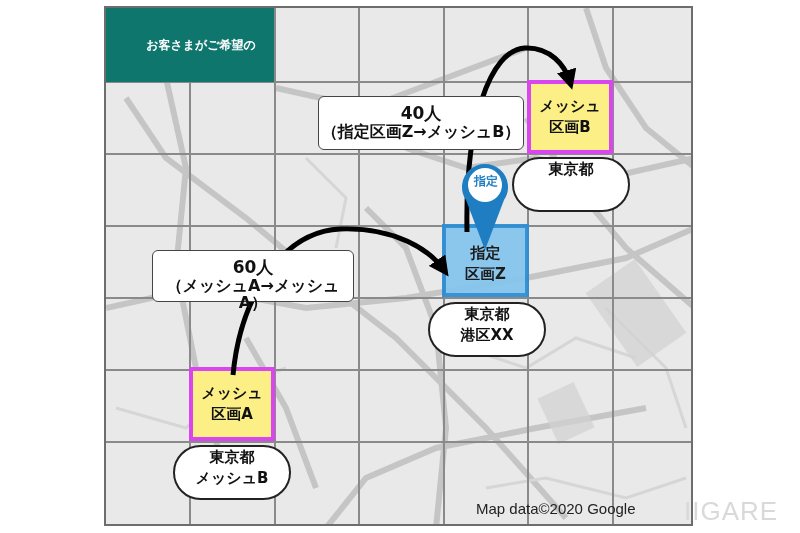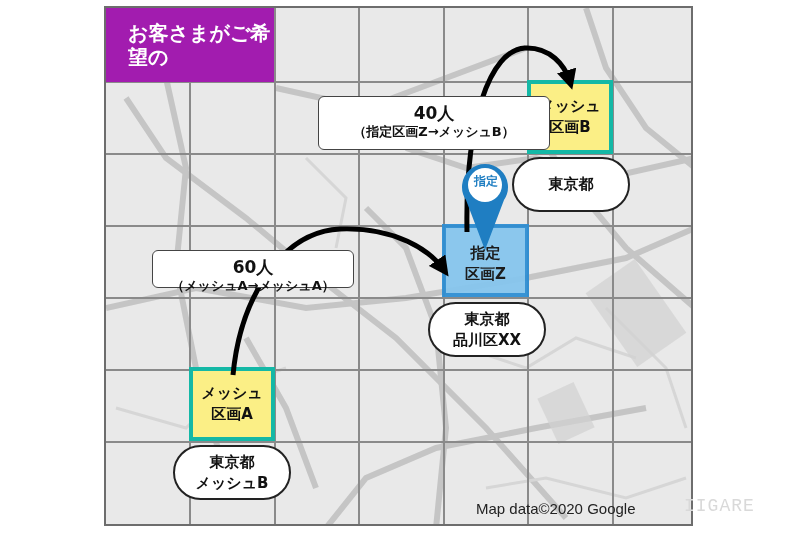--- a/index.html
+++ b/index.html
@@ -4,47 +4,47 @@
 <style>
   html, body { margin:0; padding:0; background:#ffffff; }
   body { width:800px; height:533px; position:relative; overflow:hidden; font-family:"DejaVu Sans", sans-serif; }
   .map {
     position:absolute; left:104px; top:6px; width:589px; height:520px;
     background:#e9e9e9; border:2px solid #6d6d6d; box-sizing:border-box; overflow:hidden;
   }
   .map svg.bg { position:absolute; left:0; top:0; }
   .title-box {
     position:absolute; left:0; top:0; width:168px; height:74px;
-    background:#a21caf; color:#ffffff; font-weight:bold; font-size:20px; line-height:24px;
-    display:flex; flex-direction:column; justify-content:center; padding-left:22px; box-sizing:border-box;
+    background:#0f766e; color:#ffffff; font-weight:bold; font-size:12px; line-height:24px;
+    display:flex; flex-direction:column; justify-content:center; padding-left:22px; box-sizing:border-box;text-align:center;
   }
   .overlay { position:absolute; left:0; top:0; width:800px; height:533px; pointer-events:none; }
   .callout {
     position:absolute; background:#ffffff; border:1.5px solid #444; border-radius:6px;
     text-align:center; font-weight:bold; color:#111; box-sizing:border-box;
   }
   .callout .n { font-size:17px; line-height:20px; display:block; }
-  .callout .d { font-size:13px; line-height:17px; display:block;text-align:center; }
+  .callout .d { font-size:16px; line-height:17px; display:block;text-align:center; }
   .mesh {
     position:absolute; box-sizing:border-box; display:flex; flex-direction:column;
     justify-content:center; align-items:center; font-weight:bold; font-size:15px; line-height:21px; color:#111;
   }
-  .mesh.yellow { background:#fbef86; border:4px solid #14b8a6; }
+  .mesh.yellow { background:#fbef86; border:4px solid #d946ef; }
   .mesh.blue { background:#86c6ee; border:4px solid #2f8fd3; opacity:0.95; }
   .pill {
     position:absolute; background:#ffffff; border:2px solid #222; border-radius:28px; box-sizing:border-box;
-    display:flex; flex-direction:column; justify-content:center; align-items:center;
+    display:flex; flex-direction:column; align-items:center;
     font-weight:bold; font-size:15px; line-height:21px; color:#111;
   }
   .pin-label {
     position:absolute; left:466px; top:174px; width:40px; text-align:center;
     color:#1f7ec2; font-weight:bold; font-size:12px; line-height:14px;
   }
   .credit { position:absolute; left:476px; top:500px; font-family:"Liberation Sans", sans-serif; font-size:15px; color:#222; }
-  .watermark { position:absolute; left:684px; top:496px; font-family:Liberation Mono, monospace; font-size:18px; color:#d9d9d9; letter-spacing:1px; }
+  .watermark { position:absolute; left:684px; top:496px; font-family:Liberation Sans, sans-serif; font-size:26px; color:#d9d9d9; letter-spacing:1px; }
 </style>
 </head>
 <body>
 
 <div class="map">
   <svg class="bg" width="589" height="520">
     <g stroke="#bdbdbd" stroke-width="6" fill="none" opacity="0.8">
       <path d="M20 90 L60 150 L140 210 L200 260 L290 330 L380 420 L460 510"></path>
       <path d="M60 70 L80 160 L70 260 L90 360 L120 470"></path>
       <path d="M170 80 L260 100 L340 70 L420 40"></path>
@@ -111,35 +111,35 @@
     </defs>
     <path d="M467 232 C 465 120, 490 50, 525 48 C 550 47, 565 65, 570 82" stroke="#000" stroke-width="5" fill="none" marker-end="url(#ah)"></path>
     <path d="M233 375 C 240 300, 280 232, 340 229 C 395 227, 430 250, 444 270" stroke="#000" stroke-width="5" fill="none" marker-end="url(#ah)"></path>
     <g>
       <path d="M485 250 L466 200 A23 23 0 1 1 504 200 Z" fill="#1f7ec2"></path>
       <circle cx="485" cy="185" r="17" fill="#ffffff"></circle>
     </g>
   </svg>
   <div class="pin-label">指定</div>
 
-  <div class="callout" style="left:318px; top:96px; width:232px; height:54px; padding-top:6px;">
+  <div class="callout" style="left:318px; top:96px; width:206px; height:54px; padding-top:6px;">
     <span class="n">40人</span>
     <span class="d">（指定区画Z→メッシュB）</span>
   </div>
-  <div class="callout" style="left:152px; top:250px; width:202px; height:38px; padding-top:6px;">
+  <div class="callout" style="left:152px; top:250px; width:202px; height:52px; padding-top:6px;">
     <span class="n">60人</span>
     <span class="d">（メッシュA→メッシュA）</span>
   </div>
 
   <div class="pill" style="left:512px; top:157px; width:118px; height:55px;">
     <span>東京都</span>
   </div>
   <div class="pill" style="left:428px; top:302px; width:118px; height:55px;">
     <span>東京都</span>
-    <span>品川区XX</span>
+    <span>港区XX</span>
   </div>
   <div class="pill" style="left:173px; top:445px; width:118px; height:55px;">
     <span>東京都</span>
     <span>メッシュB</span>
   </div>
 
   <div class="credit">Map data©2020 Google</div>
   <div class="watermark">IIGARE</div>
 </div>
 

